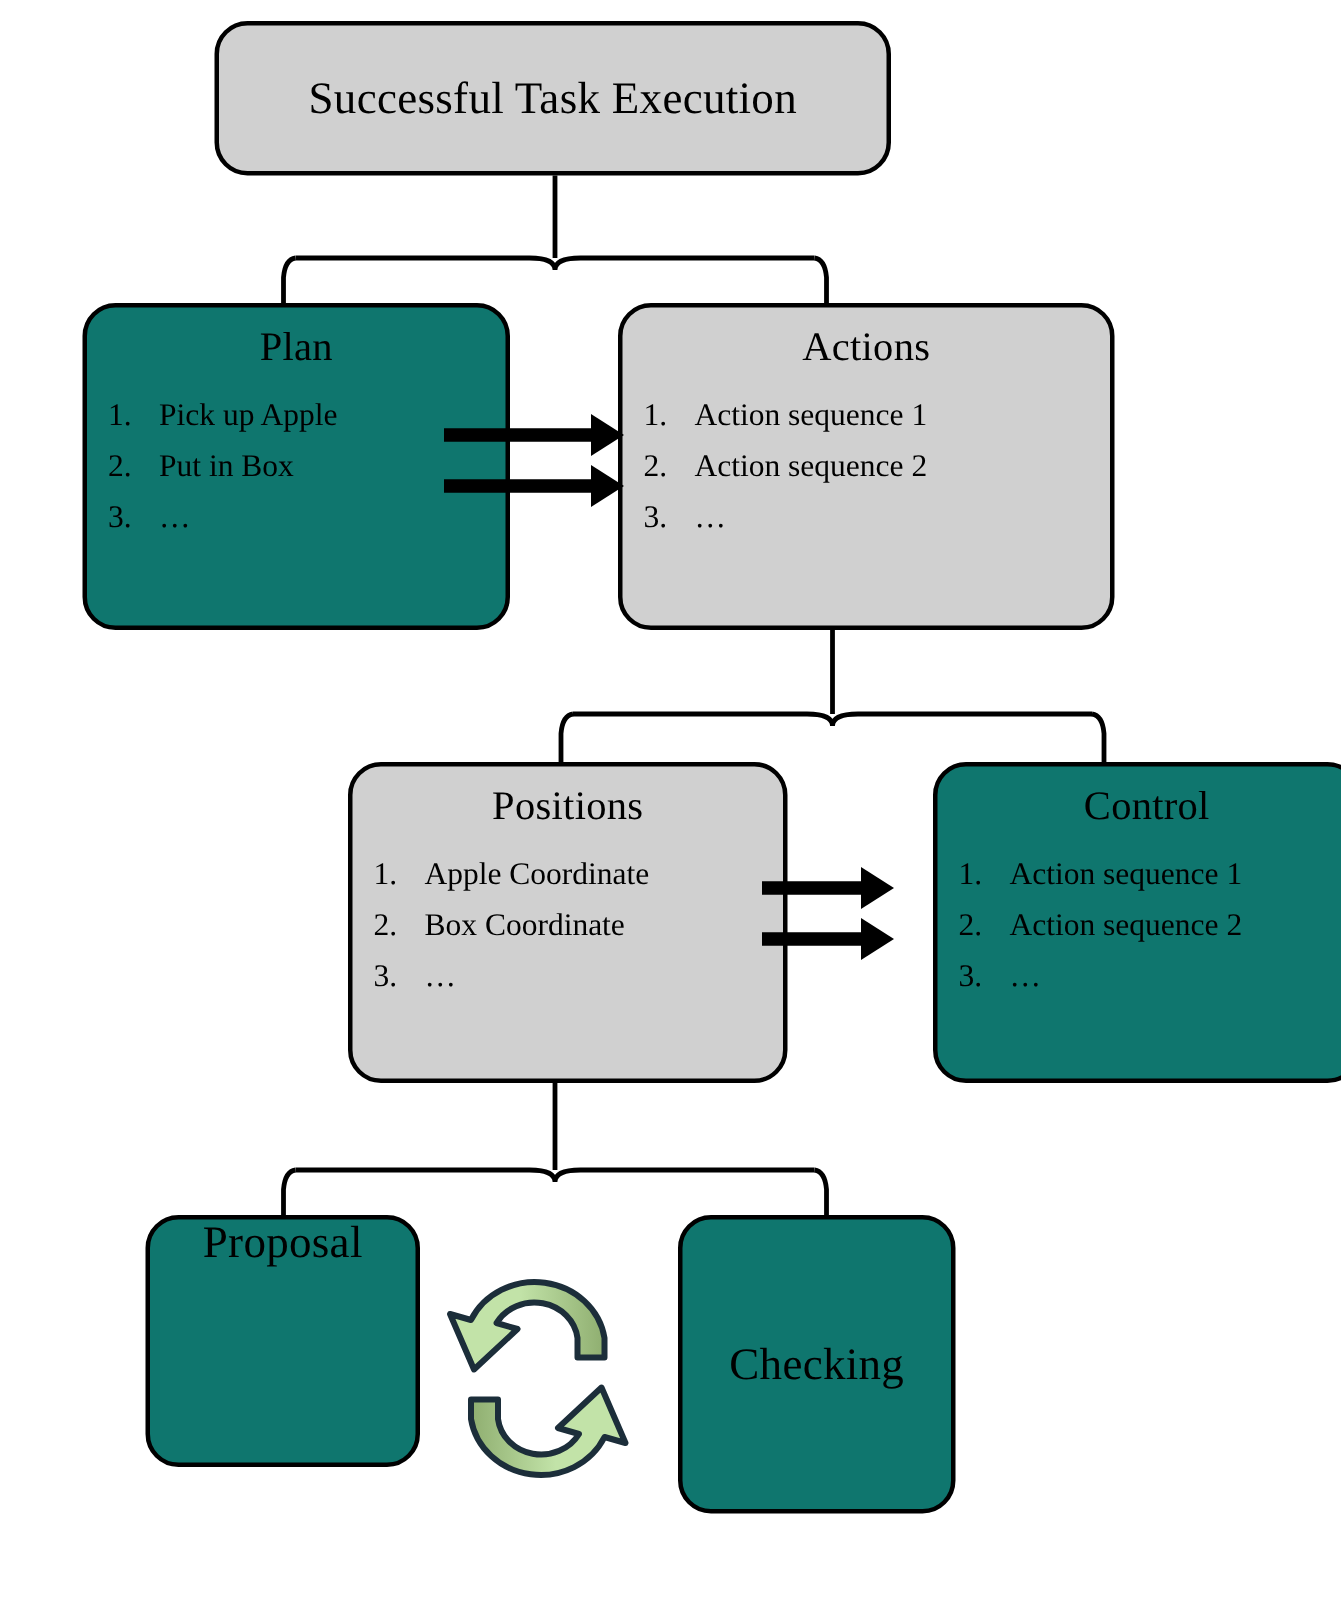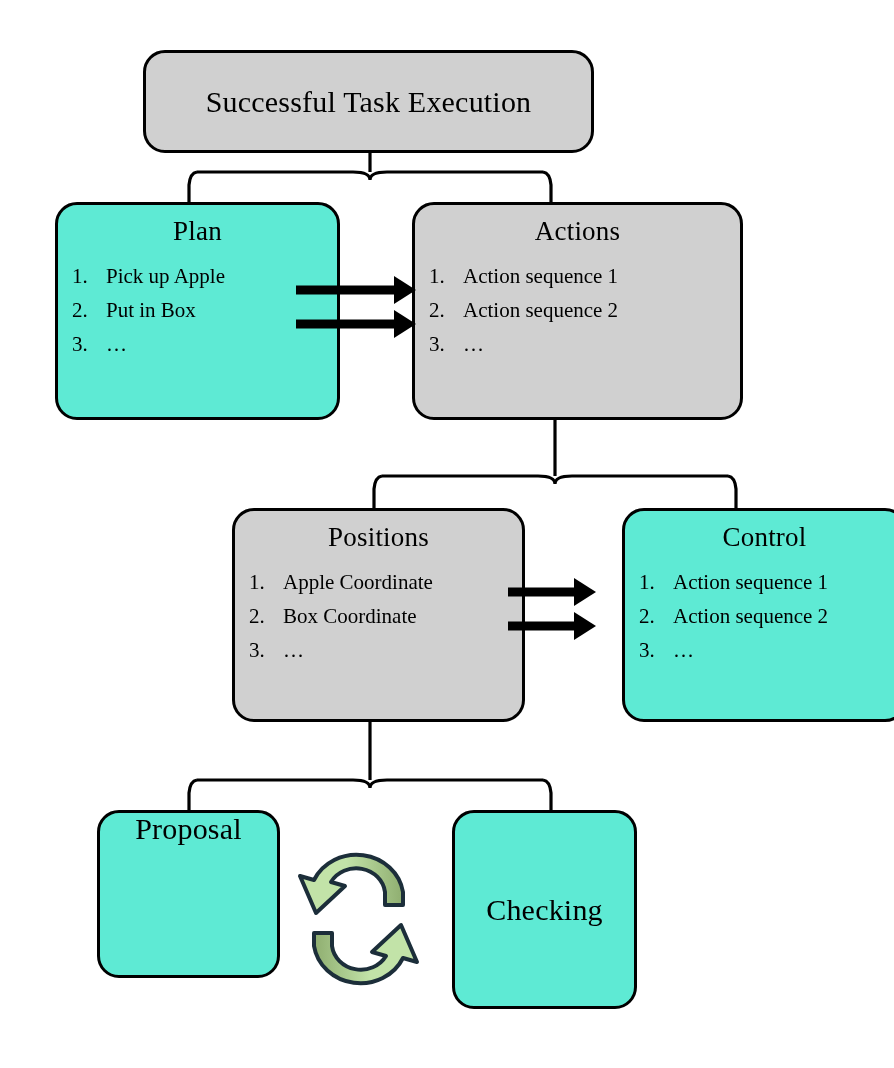--- a/index.html
+++ b/index.html
@@ -28,21 +28,21 @@
     height: 1068px;
     pointer-events: none;
   }
   .node {
     position: absolute;
     box-sizing: border-box;
     border: 3.5px solid #000000;
     border-radius: 22px;
     overflow: hidden;
   }
-  .node.green { background: #5eead4; }
+  .node.green { background: #0f766e; }
   .node.gray  { background: #d0d0d0; }
 
   .node-title {
     text-align: center;
     font-size: 27px;
     line-height: 1.05;
     letter-spacing: 0.2px;
   }
   .node-list {
     margin: 0;
@@ -59,21 +59,21 @@
   .li-num {
     width: 34px;
     flex: 0 0 34px;
     text-align: left;
   }
   .li-text { flex: 1 1 auto; }
 
   
   #node-root {
     left: 143px; top: 14px; width: 451px; height: 103px;
-    display: flex; align-items: center; justify-content: center; margin-top: 36px;
+    display: flex; align-items: center; justify-content: center;
   }
   #node-root .node-title { font-size: 30px; }
 
   #node-plan    { left: 55px;  top: 202px; width: 285px; height: 218px; }
   #node-actions { left: 412px; top: 202px; width: 331px; height: 218px; }
   #node-positions { left: 232px; top: 508px; width: 293px; height: 214px; }
   #node-control   { left: 590px; top: 508px; width: 285px; height: 214px; margin-left: 32px; }
 
   #node-plan .node-title,
   #node-actions .node-title,

